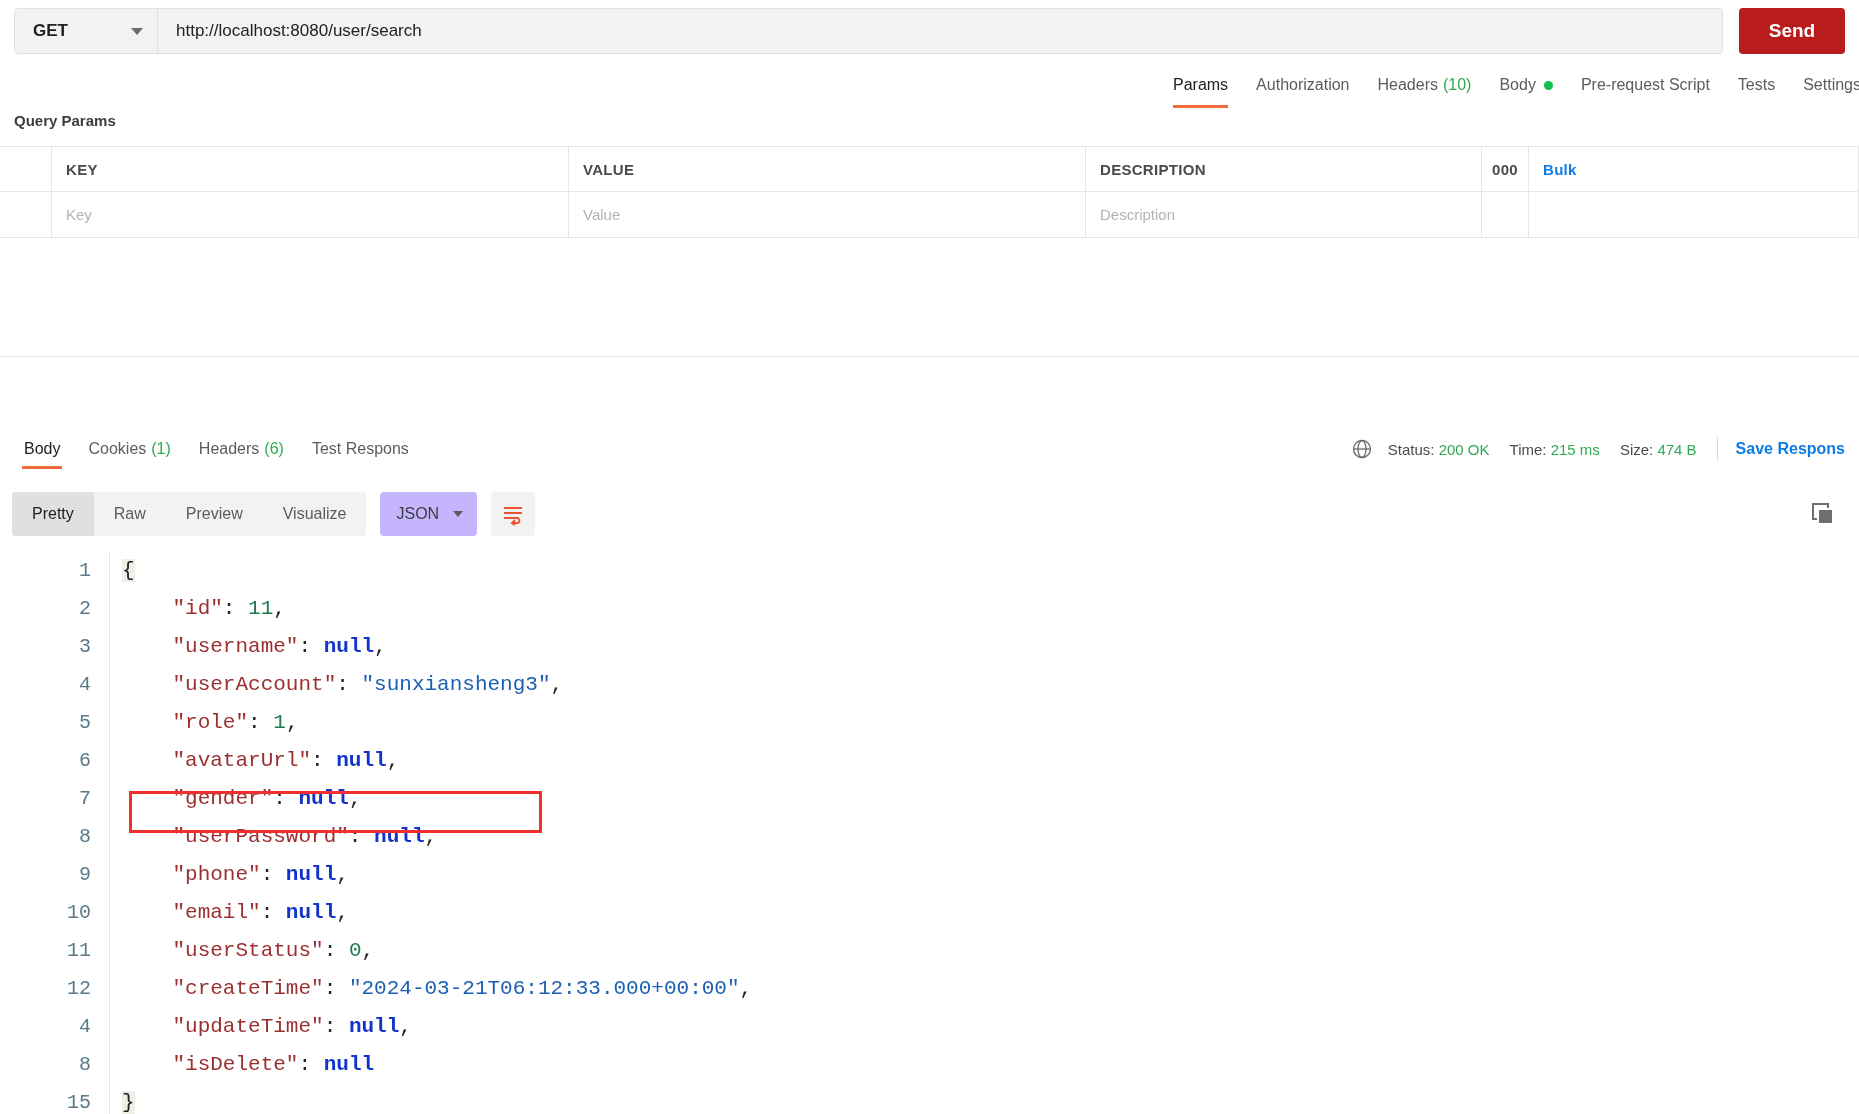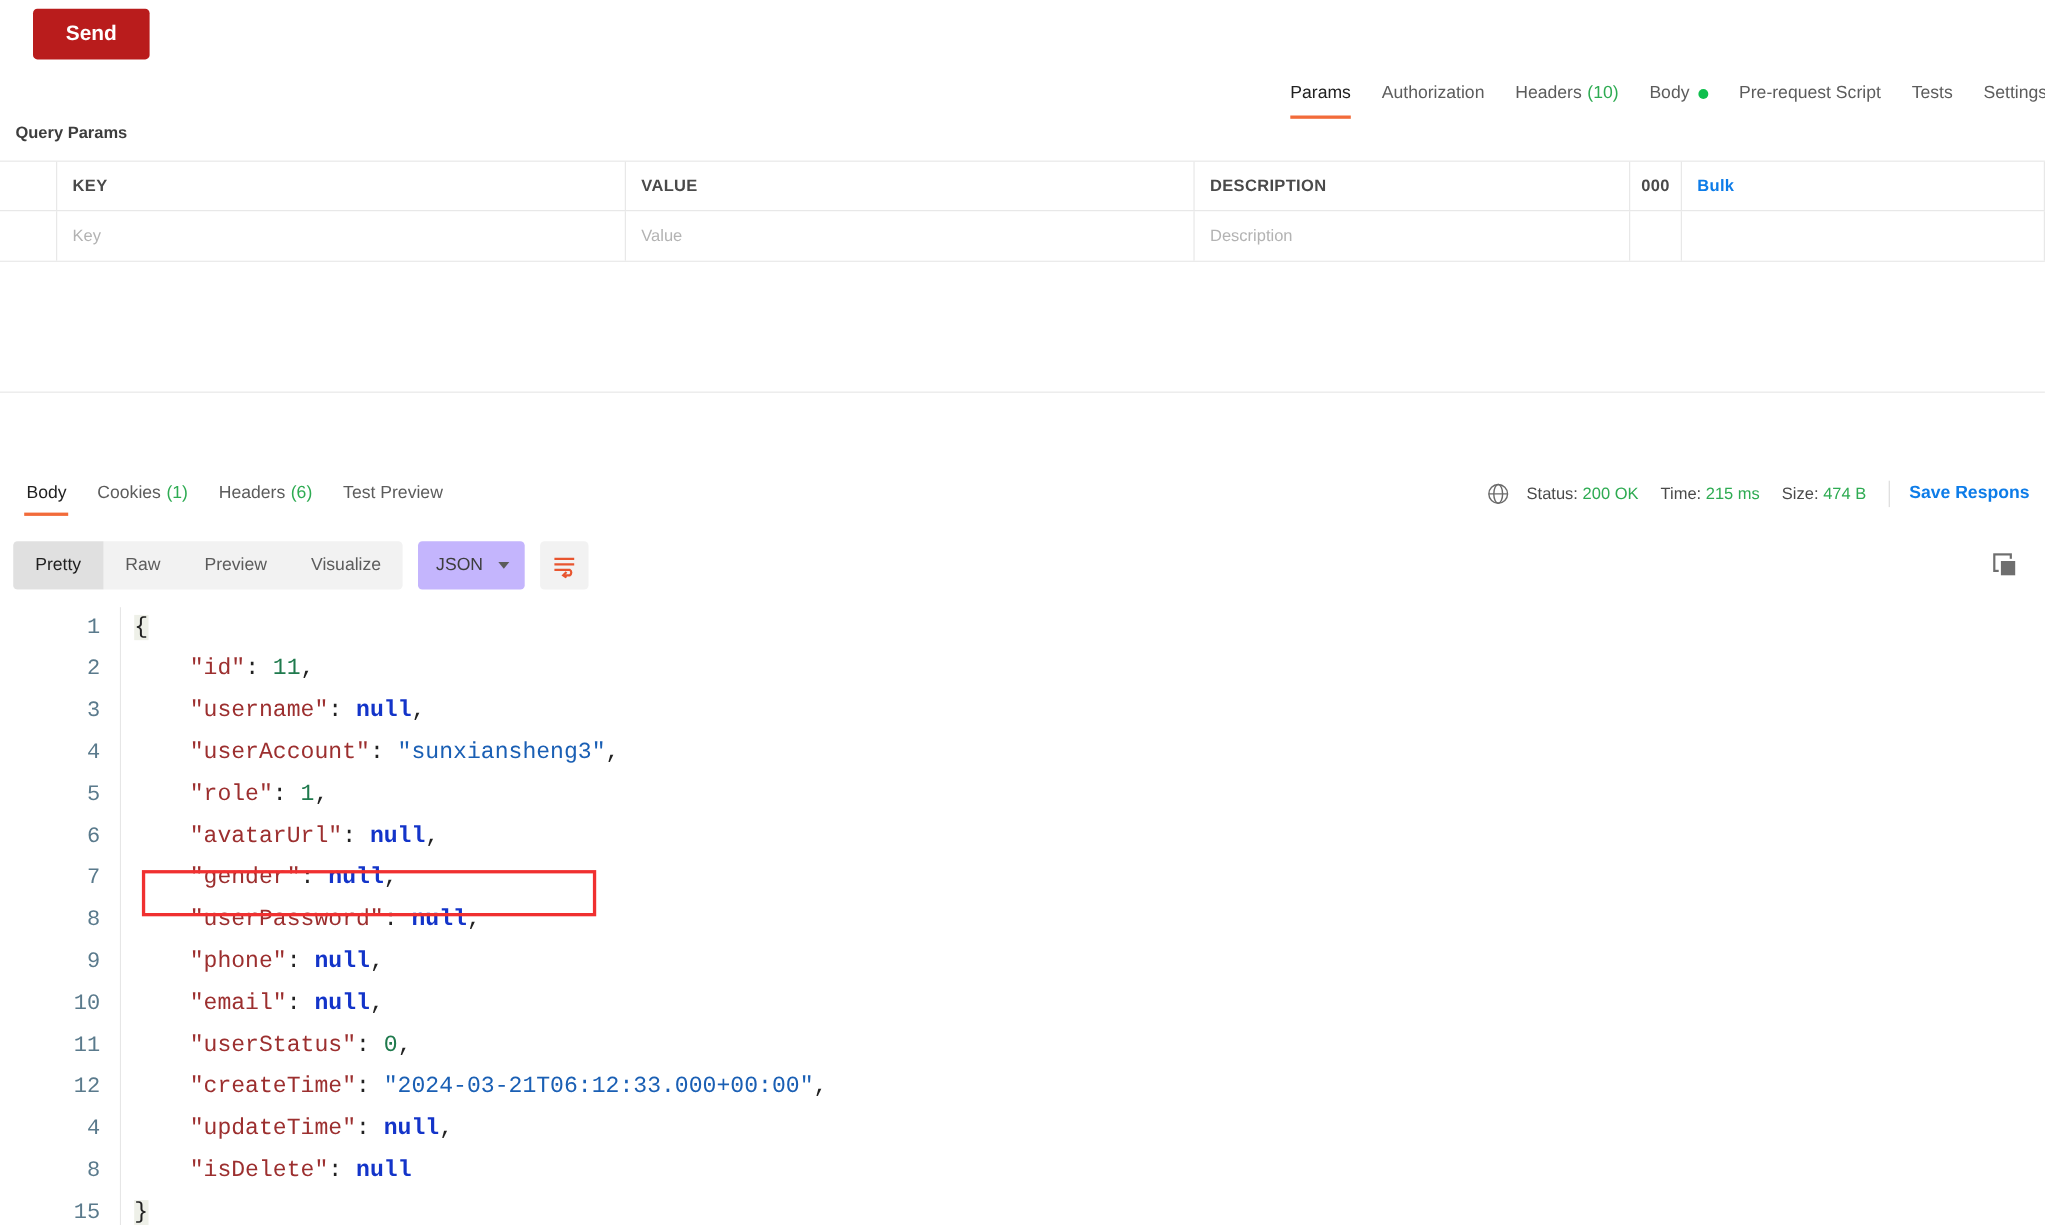--- a/index.html
+++ b/index.html
@@ -256,20 +256,27 @@
     left: 129px; top: 791px;
     width: 413px; height: 42px;
     border: 3px solid #f03030;
     pointer-events: none;
   }
 </style>
 </head>
 <body>
 
 <div class="url-bar">
+  <div class="url-combo">
+    <div class="method-select">
+      <span>GET</span>
+      <span class="chev"></span>
+    </div>
+    <div class="url-input">http://localhost:8080/user/search</div>
+  </div>
   <div class="send-btn">Send</div>
 </div>
 
 <div class="req-tabs">
   <div class="req-tab active">
     <span>Params</span>
   </div>
   <div class="req-tab">
     <span>Authorization</span>
   </div>
@@ -322,21 +329,21 @@
   </div>
   <div class="resp-tab">
     <span>Cookies</span>
     <span class="cnt">(1)</span>
   </div>
   <div class="resp-tab">
     <span>Headers</span>
     <span class="cnt">(6)</span>
   </div>
   <div class="resp-tab">
-    <span>Test Preview</span>
+    <span>Test Respons</span>
   </div>
 </div>
 
 <div class="resp-meta">
   <svg class="globe-ico" viewBox="0 0 20 20">
     <circle cx="10" cy="10" r="8.5" fill="none" stroke="#6b6b6b" stroke-width="1.3"></circle>
     <ellipse cx="10" cy="10" rx="4" ry="8.5" fill="none" stroke="#6b6b6b" stroke-width="1.3"></ellipse>
     <line x1="1.5" y1="10" x2="18.5" y2="10" stroke="#6b6b6b" stroke-width="1.3"></line>
   </svg>
   <span class="meta-item"><span>Status:</span> <span class="gv">200 OK</span></span>

